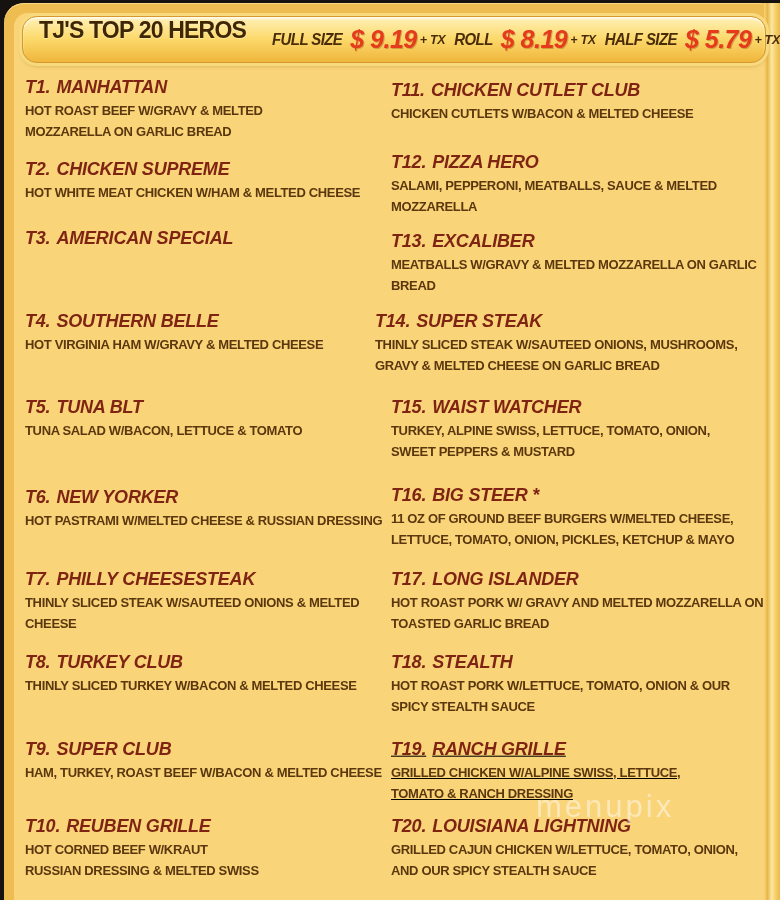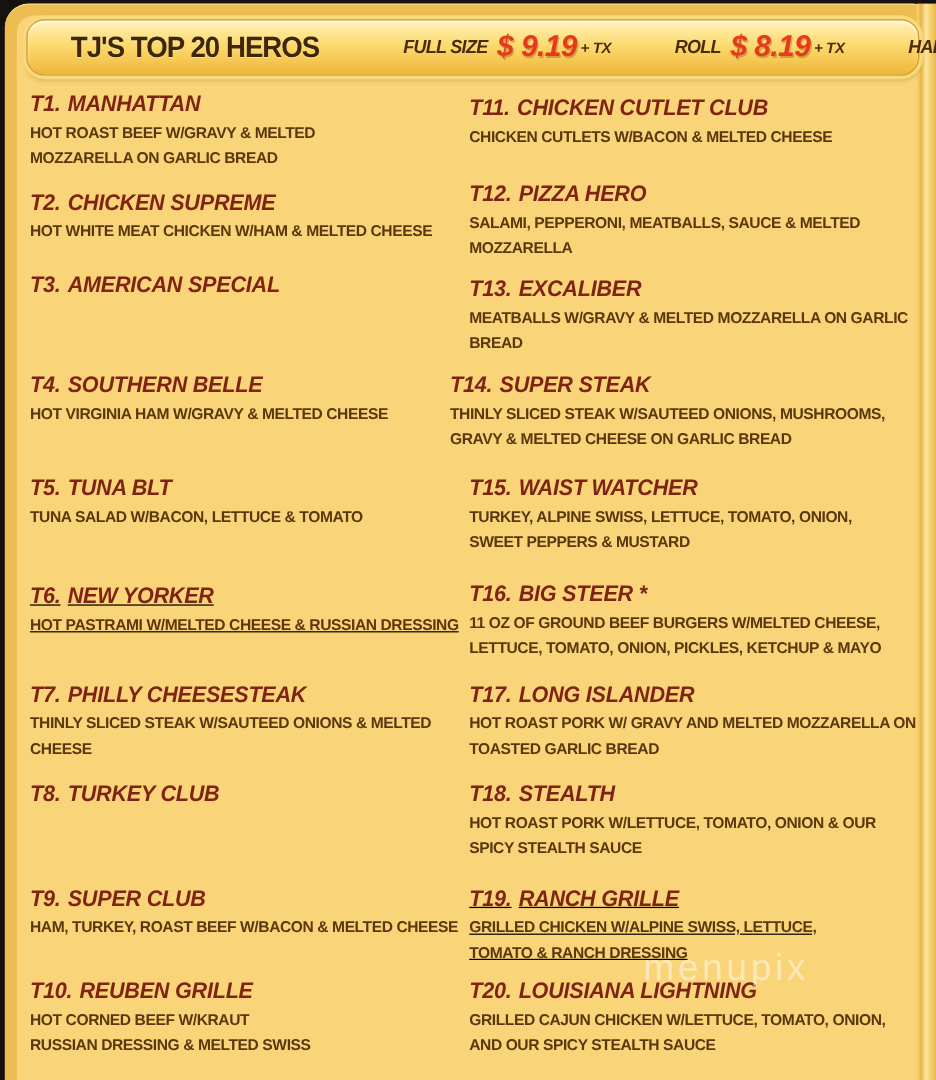--- a/index.html
+++ b/index.html
@@ -31,25 +31,23 @@
     background: linear-gradient(90deg, #f9d478 0%, #e9b64a 22%, #fce79f 48%, #f5cd66 75%, #eab94e 100%);
   }
   .banner {
     position: absolute;
     left: 18px; top: 13px; width: 744px; height: 47px;
     border-radius: 15px;
     background: linear-gradient(180deg, #fff1b8 0%, #fcd96c 48%, #efb63c 100%);
     border: 1px solid #d8982c;
     box-shadow: 0 0 0 3px #f7d97e, inset 0 2px 2px rgba(255,255,255,0.75), 0 3px 4px rgba(150,95,10,0.35);
     display: flex;
-    align-items: center;
-    padding-left: 36px;
+    padding-left: 16px;
     box-sizing: border-box;
     white-space: nowrap;
-    gap: 44px;
   }
   .banner-title {
     font-size: 23px;
     font-weight: 800;
     letter-spacing: -0.8px;
     color: #3e2706;
     text-shadow: 0 1px 0 rgba(255,240,180,0.6);
     margin-right: 26px;
     transform: scaleY(1.06);
   }
@@ -147,36 +145,37 @@
       <span class="item-id">T4.</span><span class="item-name">SOUTHERN BELLE</span>
     </div>
     <div class="item-desc">HOT VIRGINIA HAM W/GRAVY &amp; MELTED CHEESE</div>
   </div>
     <div class="menu-item" style="left: 25px; top: 396px; width: 362px;">
     <div class="item-title">
       <span class="item-id">T5.</span><span class="item-name">TUNA BLT</span>
     </div>
     <div class="item-desc">TUNA SALAD W/BACON, LETTUCE &amp; TOMATO</div>
   </div>
-    <div class="menu-item" style="left: 25px; top: 486px; width: 362px; text-decoration: underline;">
+    <div class="menu-item" style="left: 25px; top: 486px; width: 362px;">
     <div class="item-title">
       <span class="item-id">T6.</span><span class="item-name">NEW YORKER</span>
     </div>
     <div class="item-desc">HOT PASTRAMI W/MELTED CHEESE &amp; RUSSIAN DRESSING</div>
   </div>
     <div class="menu-item" style="left: 25px; top: 568px; width: 362px;">
     <div class="item-title">
       <span class="item-id">T7.</span><span class="item-name">PHILLY CHEESESTEAK</span>
     </div>
     <div class="item-desc">THINLY SLICED STEAK W/SAUTEED ONIONS &amp; MELTED CHEESE</div>
   </div>
     <div class="menu-item" style="left: 25px; top: 651px; width: 362px;">
     <div class="item-title">
       <span class="item-id">T8.</span><span class="item-name">TURKEY CLUB</span>
     </div>
+    <div class="item-desc">THINLY SLICED TURKEY W/BACON &amp; MELTED CHEESE</div>
   </div>
     <div class="menu-item" style="left: 25px; top: 738px; width: 362px;">
     <div class="item-title">
       <span class="item-id">T9.</span><span class="item-name">SUPER CLUB</span>
     </div>
     <div class="item-desc">HAM, TURKEY, ROAST BEEF W/BACON &amp; MELTED CHEESE</div>
   </div>
     <div class="menu-item" style="left: 25px; top: 815px; width: 362px;">
     <div class="item-title">
       <span class="item-id">T10.</span><span class="item-name">REUBEN GRILLE</span>

